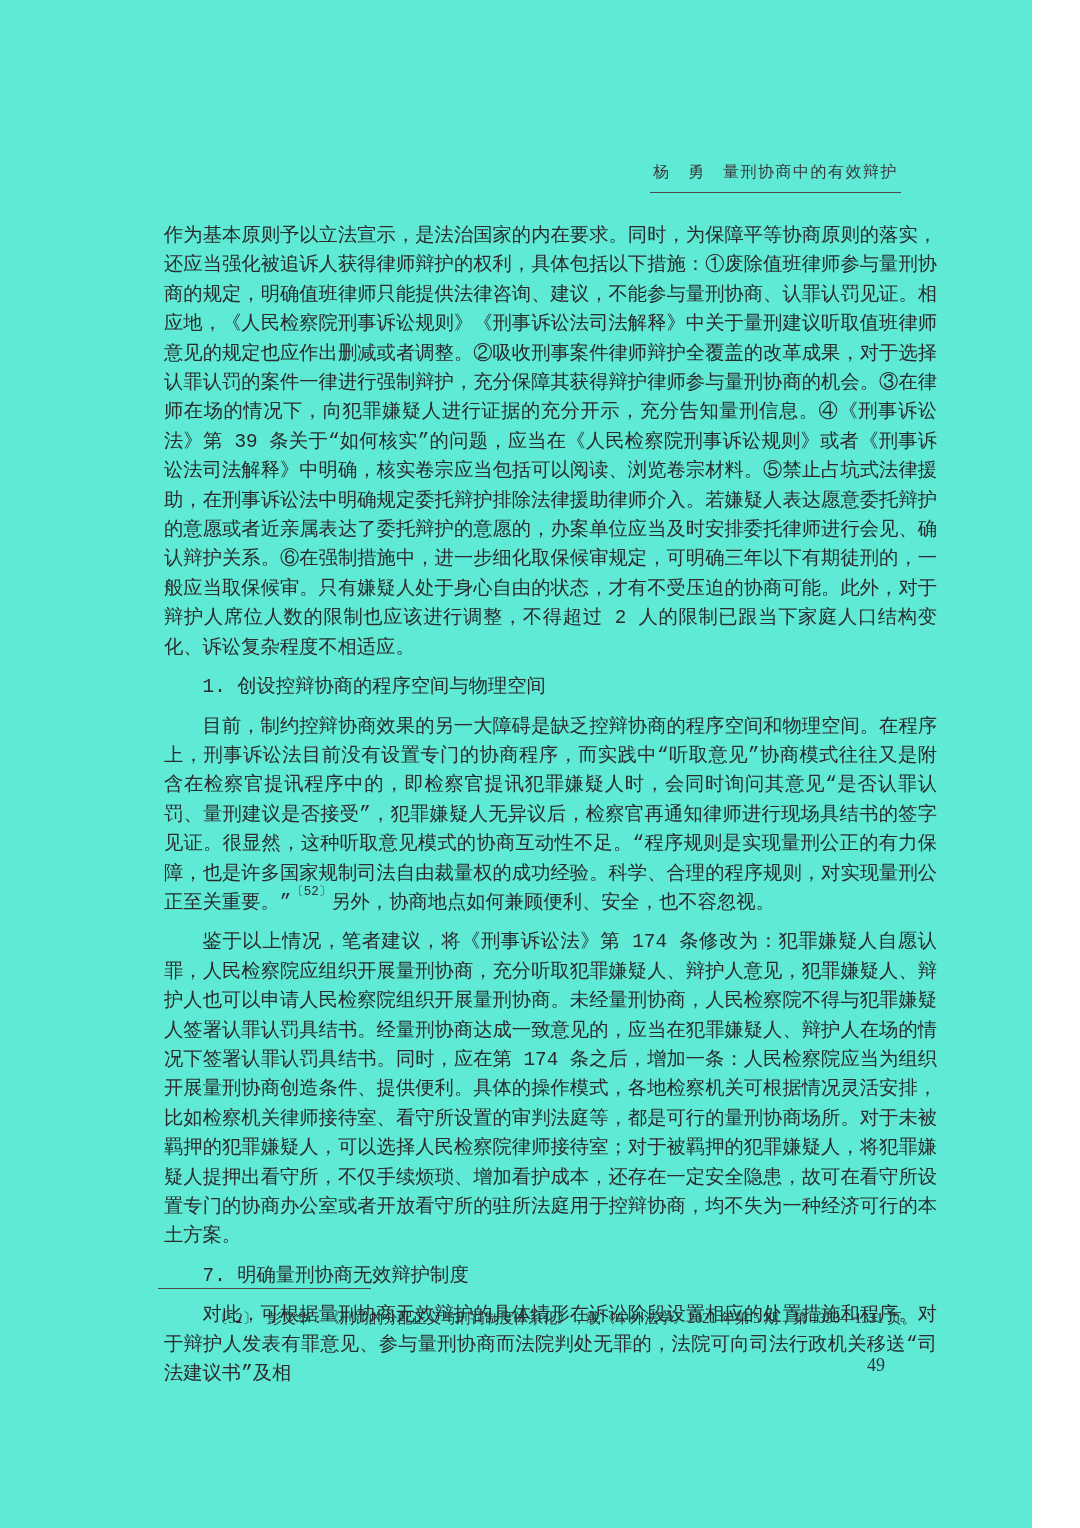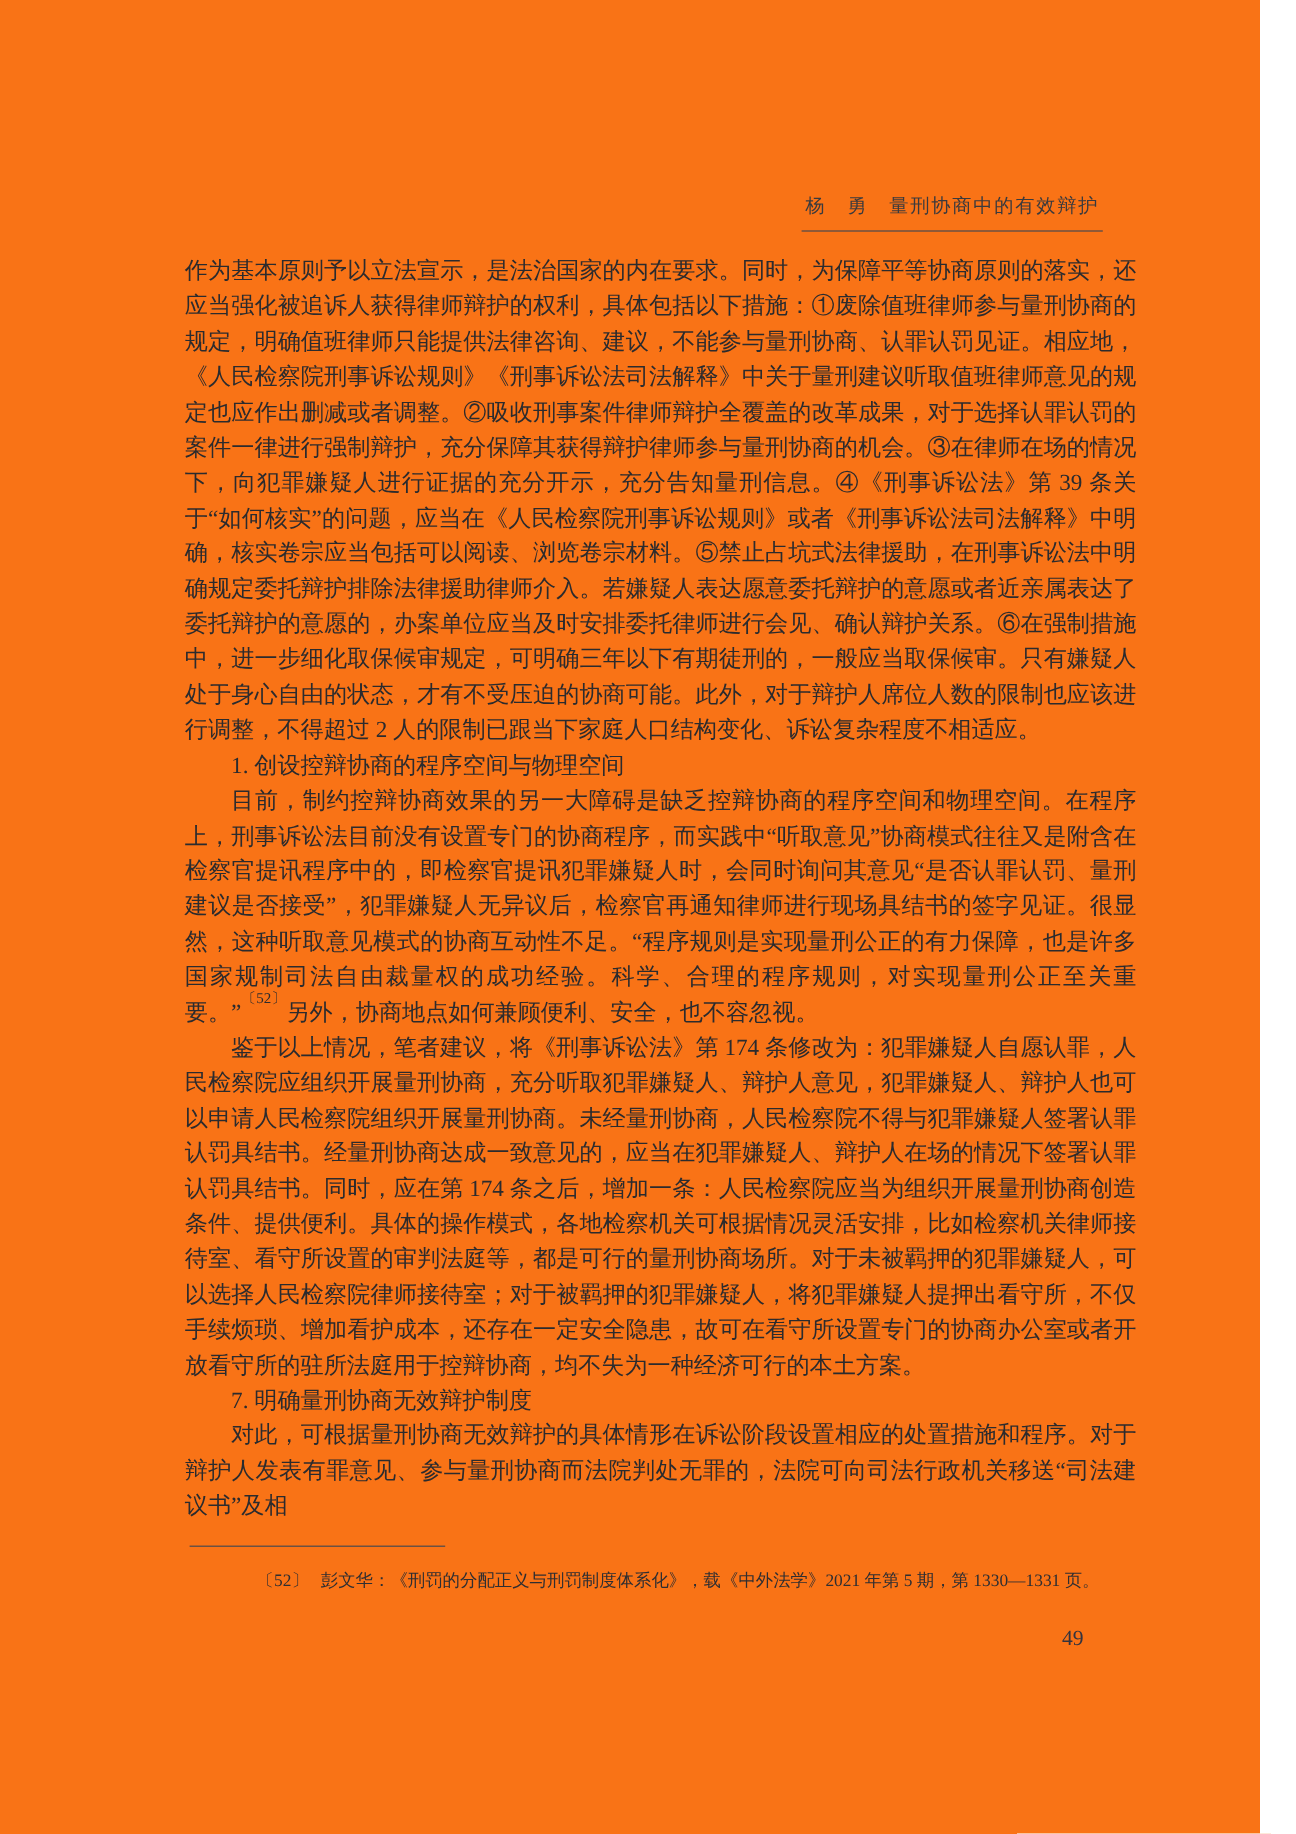--- a/index.html
+++ b/index.html
@@ -1,24 +1,23 @@
 <!DOCTYPE html>
 <html><head>
 <meta charset="utf-8">
 <style>
   html, body { margin: 0; padding: 0; background: #ffffff; }
   .page {
     position: relative;
     width: 1032px;
     height: 1528px;
-    background: #f97316;
+    background: #5eead4;
     font-family: "Liberation Serif", "DejaVu Serif", serif;
     color: #2b2b2e;
     overflow: hidden;
-    padding-left: 18px;
   }
   .running-header {
     position: absolute;
     top: 162px;
     right: 131px;
     text-align: right;
   }
   .running-header .header-inner {
     display: inline-block;
     font-size: 16px;
@@ -30,21 +29,21 @@
   .content {
     position: absolute;
     left: 154px;
     top: 212px;
     width: 793px;
     font-size: 19.3px;
     line-height: 29.4px;
     text-align: justify;
     color: #2b2b2e;
   }
-  .content p { margin: 0; }
+  .content p { margin: 10px; font-family: Liberation Mono, monospace; }
   .content p.indent { text-indent: 2em; }
   .fn-sup {
     font-size: 12.5px;
     line-height: 0;
     position: relative;
     top: -6px;
     letter-spacing: 0;
   }
   .footnote-sep {
     position: absolute;

